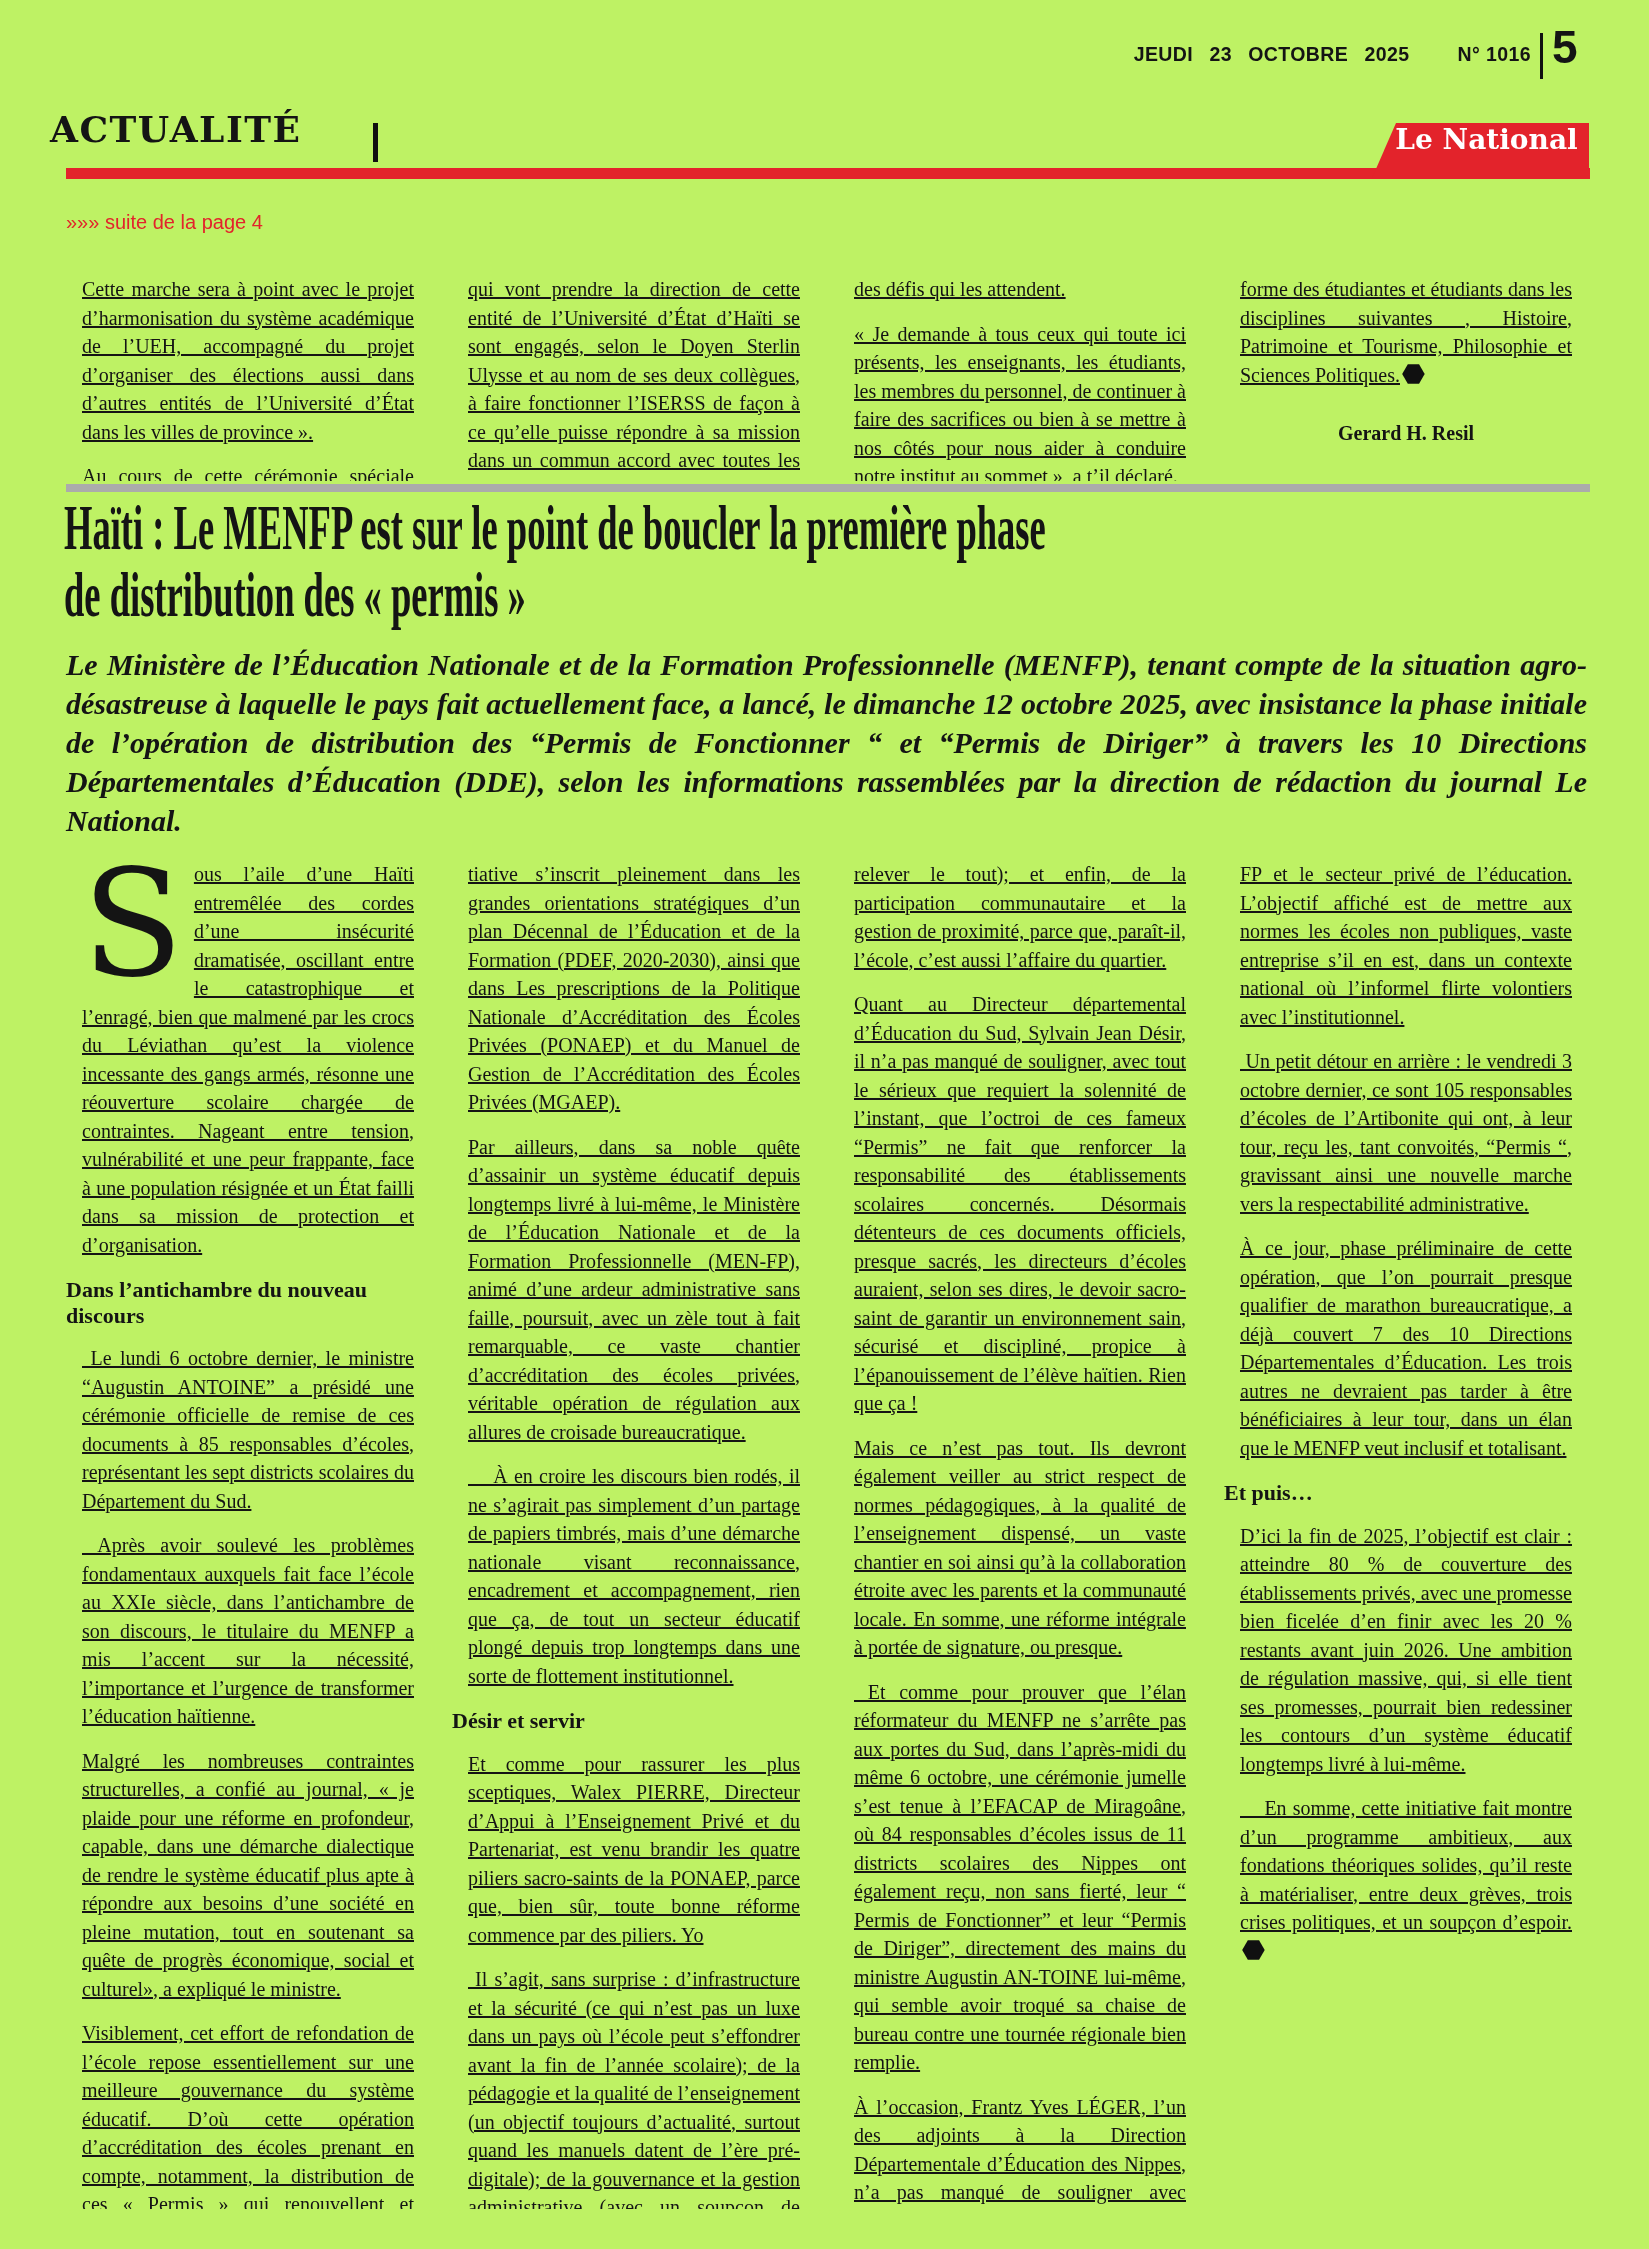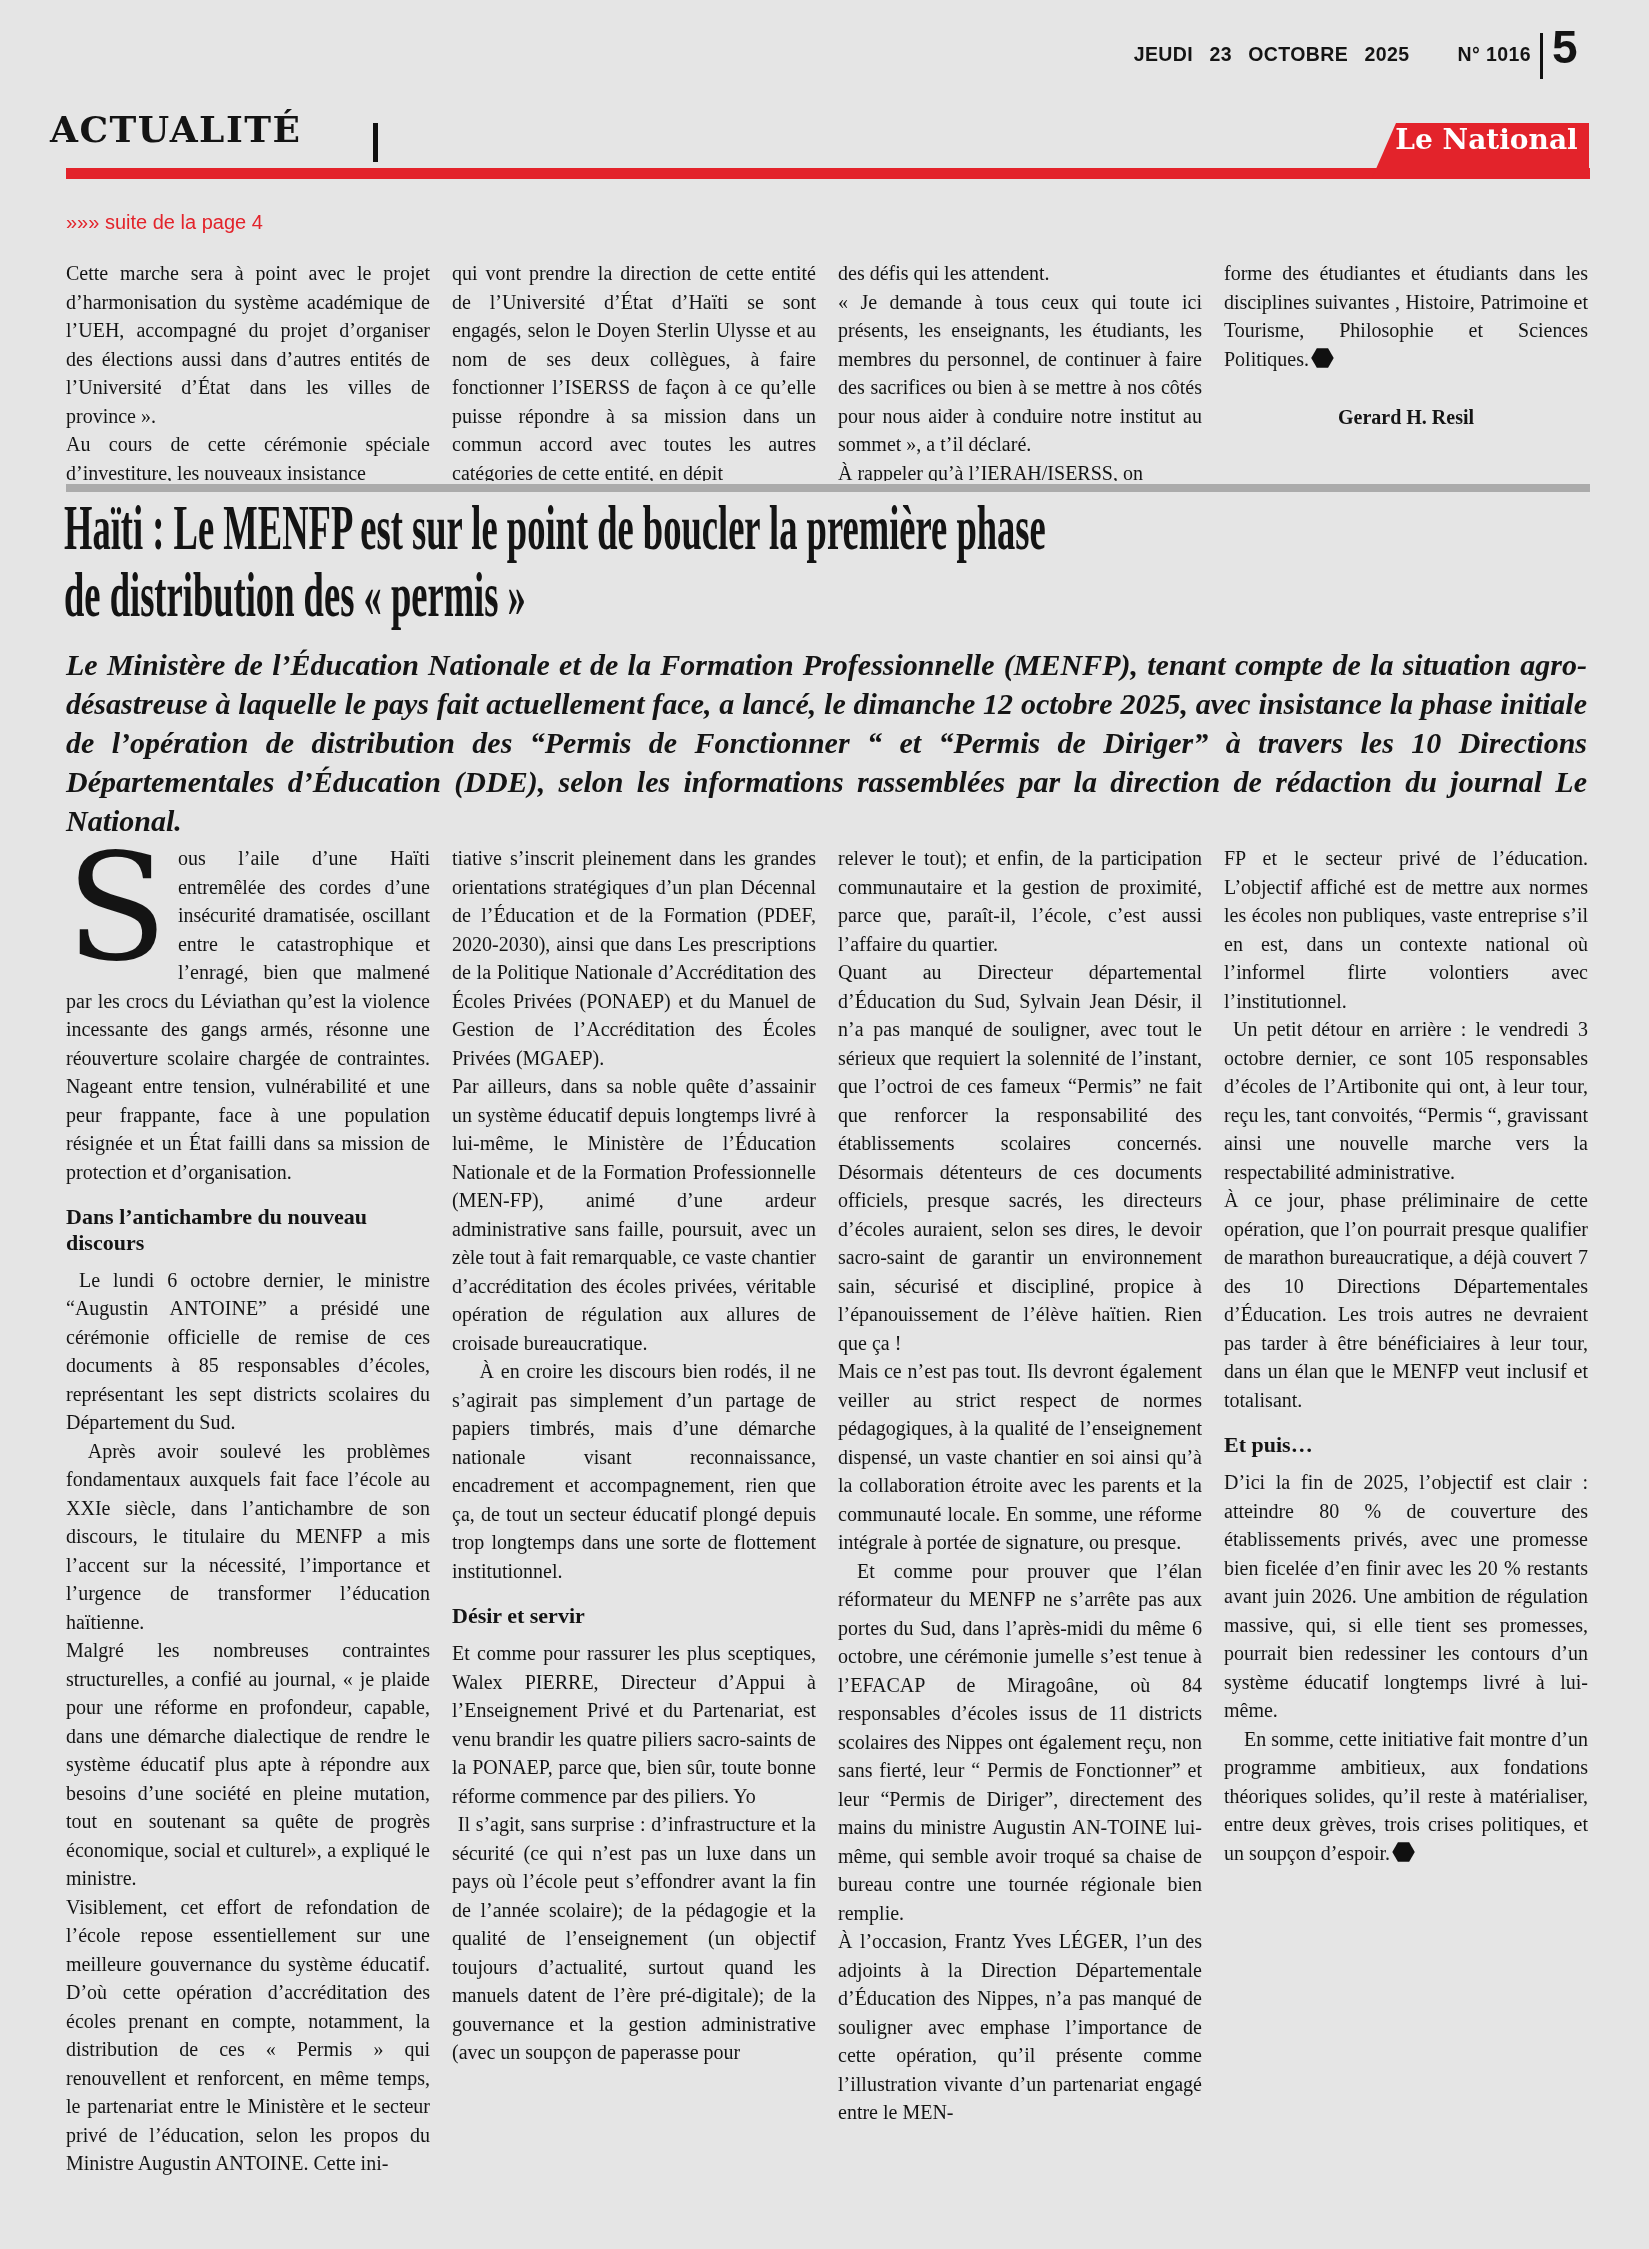--- a/index.html
+++ b/index.html
@@ -1,21 +1,21 @@
 <!DOCTYPE html>
 <html lang="fr" style="--red: #e3232b; --gray-rule: #ababab; --ink: #141414;font-size:12px"><head>
 <meta charset="utf-8">
 <style>
   :root{
     --red:#e3232b;
     --gray-rule:#ababab;
     --ink:#141414;
   }
   html,body{margin:0;padding:0;background:#ffffff;overflow:hidden;}
-  .page{position:relative;width:1650px;height:2250px;background:#e5e5e5;color:var(--ink);
+  .page{position:relative;width:1650px;height:2250px;background:#bef264;color:var(--ink);
         font-family:"Liberation Serif", serif;}
 
   
   .dateline{position:absolute;top:43px;left:1110px;width:421px;display:flex;justify-content:flex-end;gap:48px;
             font-family:"Liberation Sans", sans-serif;font-weight:bold;font-size:19.5px;letter-spacing:0.4px;}
   .dateline .date{word-spacing:10.5px;}
   .pagenum-bar{position:absolute;left:1540px;top:33px;width:3px;height:46px;background:#101010;}
   .pagenum{position:absolute;left:1552px;top:24px;font-family:"Liberation Sans", sans-serif;
            font-weight:bold;font-size:46px;line-height:1;}
   .section-title{position:absolute;left:50px;top:111px;font-family:"DejaVu Serif", serif;font-weight:bold;
@@ -27,21 +27,21 @@
                display:flex;align-items:flex-start;justify-content:center;}
   .brand-text{color:#ffffff;font-family:"DejaVu Serif", serif;font-weight:bold;font-size:28px;padding-left:12px;}
   .continuation{position:absolute;left:66px;top:211px;color:var(--red);
                 font-family:"Liberation Sans", sans-serif;font-size:20px;}
 
   
   .cols{position:absolute;left:66px;width:1524px;display:flex;gap:22px;}
   .col{width:364px;overflow:hidden;text-align:justify;font-size:20px;line-height:28.5px;}
   .top-article{top:259px;height:222px;}
   .body-cols{top:844px;height:1365px;}
-  .para{margin:0;}
+  .para{margin:16px;text-decoration:underline;}
   .subhead{font-weight:bold;font-size:22px;line-height:25.5px;margin:18px 0 10.5px 0;text-align:left;}
   .signature{font-weight:bold;margin-top:30px;text-align:center;overflow-wrap:anywhere;line-height:28.5px;}
   .dropcap{float:left;font-family:"DejaVu Serif", serif;font-size:148px;line-height:118px;
            padding:4.5px 10.5px 0 0;font-weight:normal;}
   .endmark{display:inline-block;width:22.5px;height:19.5px;background:#101010;margin-left:2.2px;vertical-align:-2.2px;
            clip-path:polygon(25% 0,75% 0,100% 50%,75% 100%,25% 100%,0 50%);}
 
   
   .gray-rule{position:absolute;left:66px;top:484px;width:1524px;height:8.2px;background:var(--gray-rule);}
   .headline{position:absolute;left:64px;top:495px;margin:0;font-weight:bold;font-size:63px;line-height:67px;}

